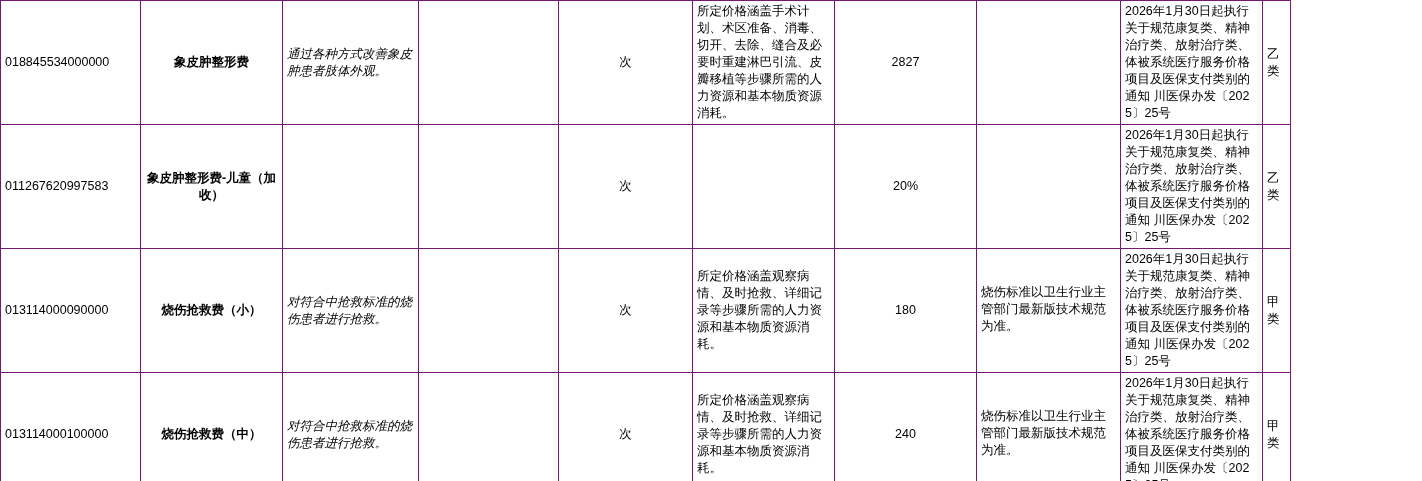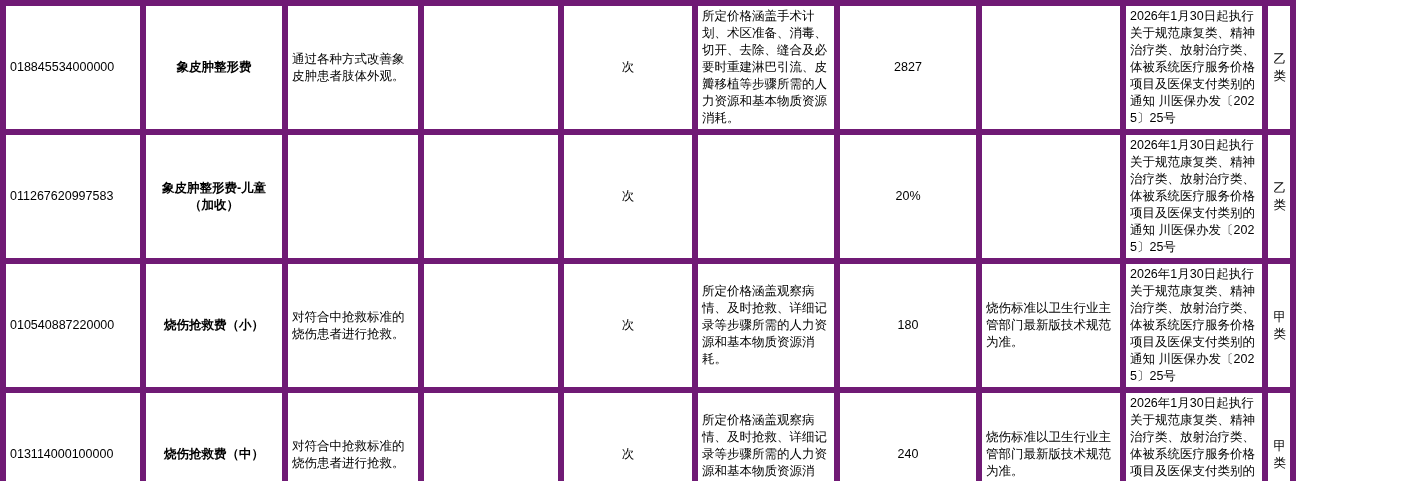--- a/index.html
+++ b/index.html
@@ -20,21 +20,21 @@
     height: 481px;
     box-sizing: border-box;
   }
   table.price-table {
     border-collapse: collapse;
     table-layout: fixed;
     width: 1290px;
     margin: 0;
   }
   table.price-table td {
-    border: 6px solid #701a75;
+    border: 1px solid #701a75;
     vertical-align: middle;
     padding: 2px 4px;
     font-size: 12.5px;
     line-height: 17px;
     box-sizing: border-box;
     word-break: break-all;
   }
   
   col.c-code    { width: 140px; }
   col.c-name    { width: 142px; }
@@ -56,20 +56,21 @@
   .name {
     text-align: center;
     font-size: 12.5px;
     font-weight: bold;
   }
   .content {
     text-align: left;
     padding-left: 6px;
     padding-right: 6px;
     font-size: 12.5px;
+    font-style: italic;
   }
   .exclude { text-align: left; }
   .unit {
     text-align: center;
     font-size: 12.5px;
   }
   .note {
     text-align: left;
     padding-left: 6px;
     padding-right: 6px;
@@ -78,30 +79,31 @@
   .price {
     text-align: center;
     padding-right: 10px;
     font-size: 12.5px;
   }
   .remark {
     text-align: left;
     padding-left: 6px;
     padding-right: 6px;
     font-size: 12.5px;
+    font-family: Liberation Mono, monospace;
   }
   .policy {
     text-align: left;
     padding-left: 6px;
     padding-right: 4px;
     font-size: 12.5px;
     line-height: 16.5px;
   }
   .cat {
-    text-align: right;
+    text-align: left;
     font-size: 13px;
     padding: 0 2px;
   }
   
   tr.r0 td { height: 118px; }
   tr.r1 td { height: 122px; }
   tr.r2 td { height: 118px; }
   tr.r3 td { height: 122px; }
 </style>
 </head>
@@ -140,21 +142,21 @@
         <td class="content"></td>
         <td class="exclude"></td>
         <td class="unit">次</td>
         <td class="note"></td>
         <td class="price">20%</td>
         <td class="remark"></td>
         <td class="policy">2026年1月30日起执行关于规范康复类、精神治疗类、放射治疗类、体被系统医疗服务价格项目及医保支付类别的通知 川医保办发〔2025〕25号</td>
         <td class="cat">乙类</td>
       </tr>
       <tr class="r2">
-        <td class="code">010540887220000</td>
+        <td class="code">013114000090000</td>
         <td class="name">烧伤抢救费（小）</td>
         <td class="content">对符合中抢救标准的烧伤患者进行抢救。</td>
         <td class="exclude"></td>
         <td class="unit">次</td>
         <td class="note">所定价格涵盖观察病情、及时抢救、详细记录等步骤所需的人力资源和基本物质资源消耗。</td>
         <td class="price">180</td>
         <td class="remark">烧伤标准以卫生行业主管部门最新版技术规范为准。</td>
         <td class="policy">2026年1月30日起执行关于规范康复类、精神治疗类、放射治疗类、体被系统医疗服务价格项目及医保支付类别的通知 川医保办发〔2025〕25号</td>
         <td class="cat">甲类</td>
       </tr>

